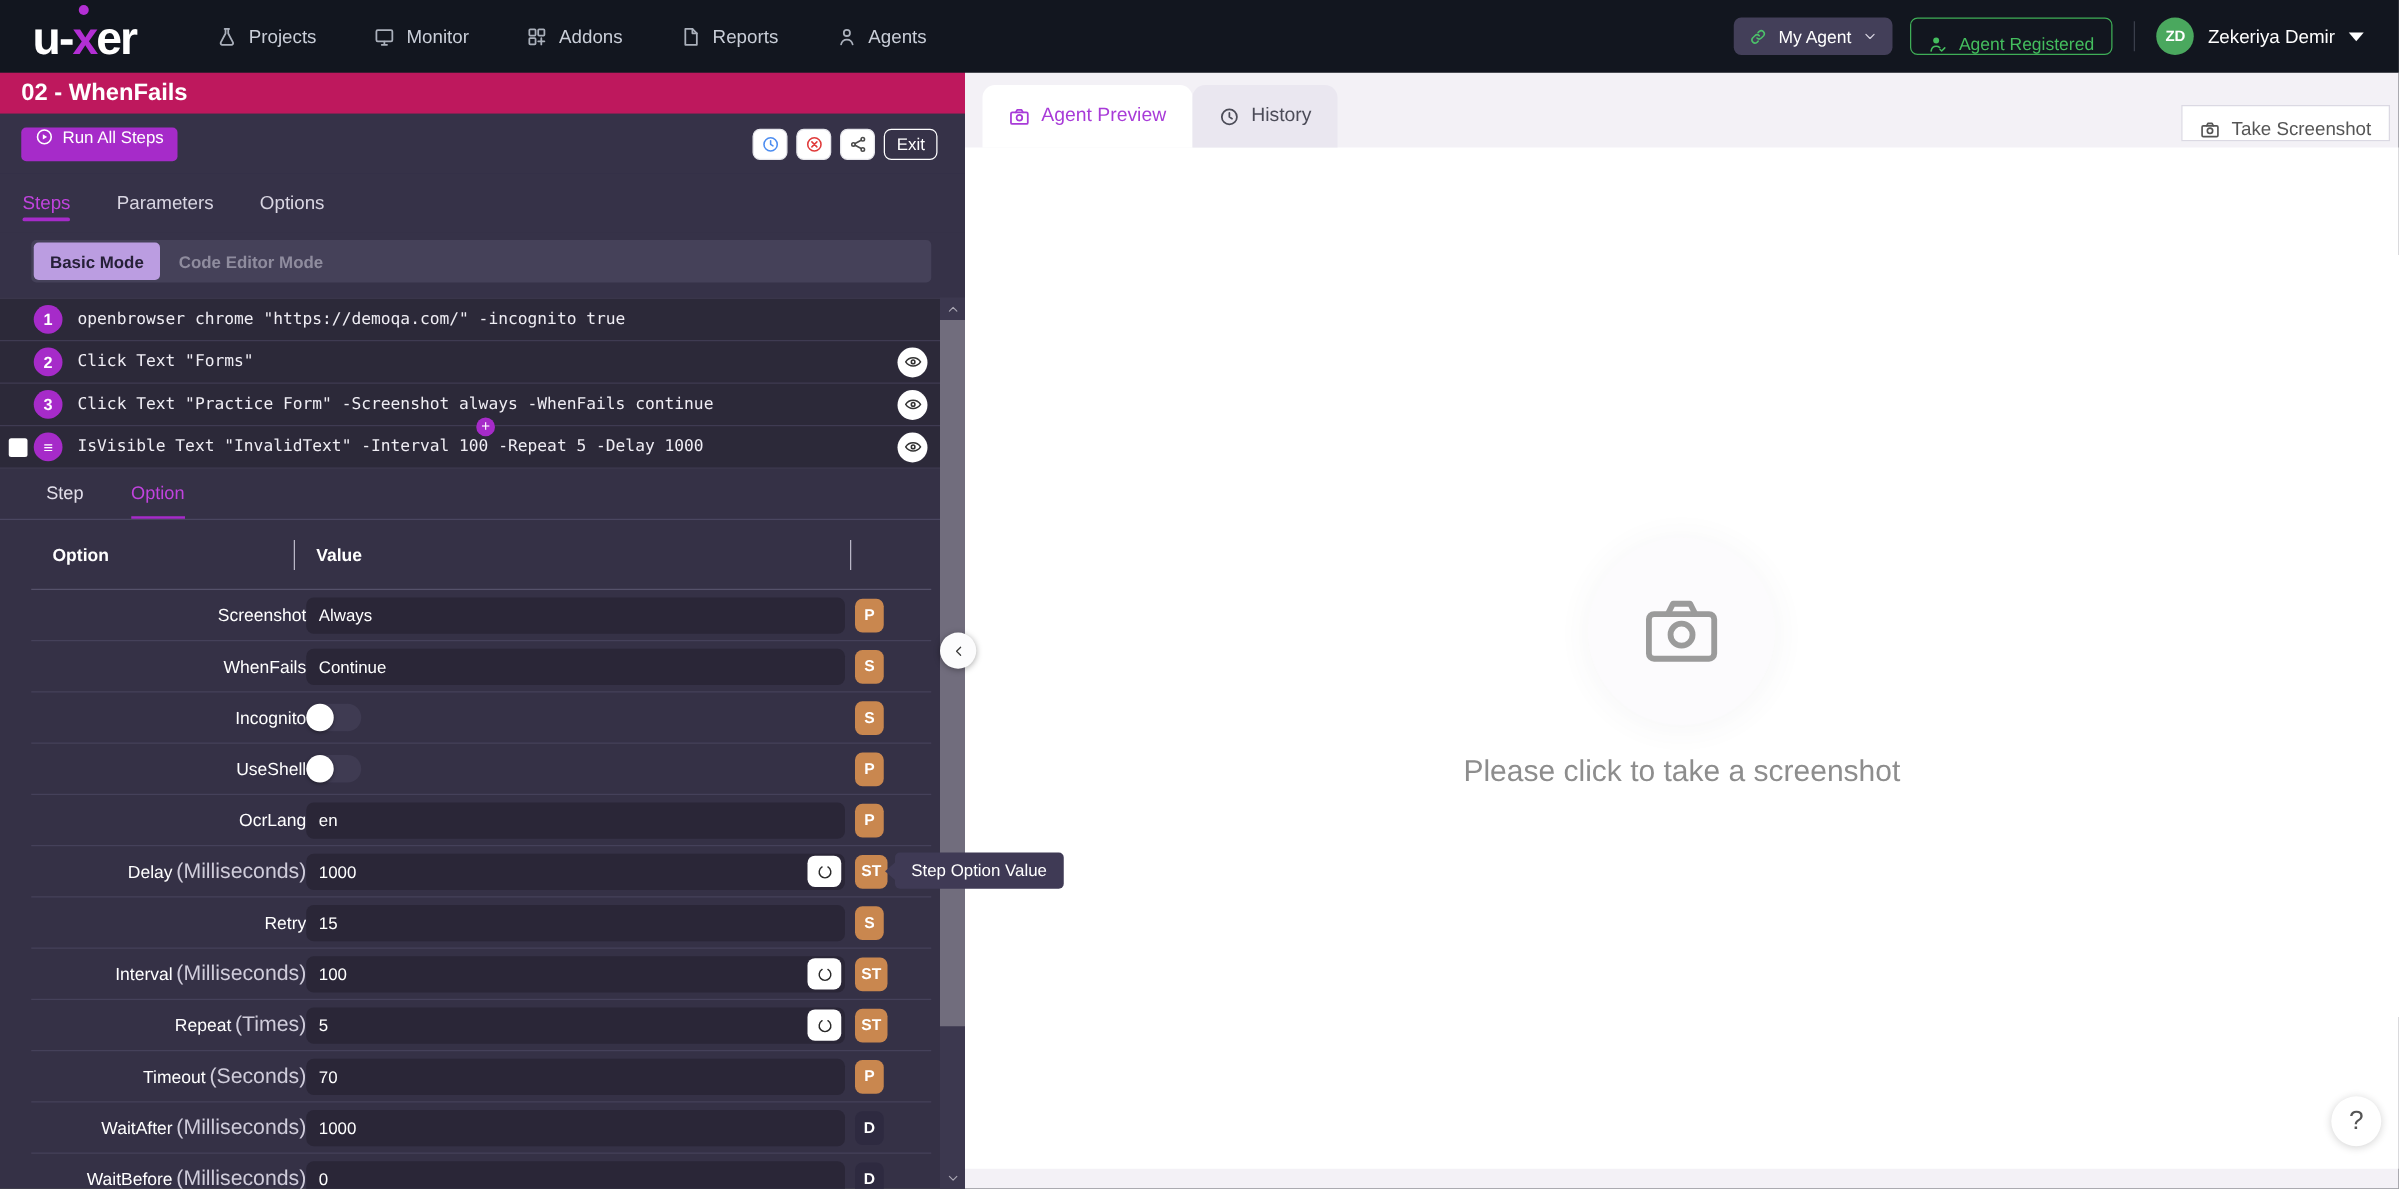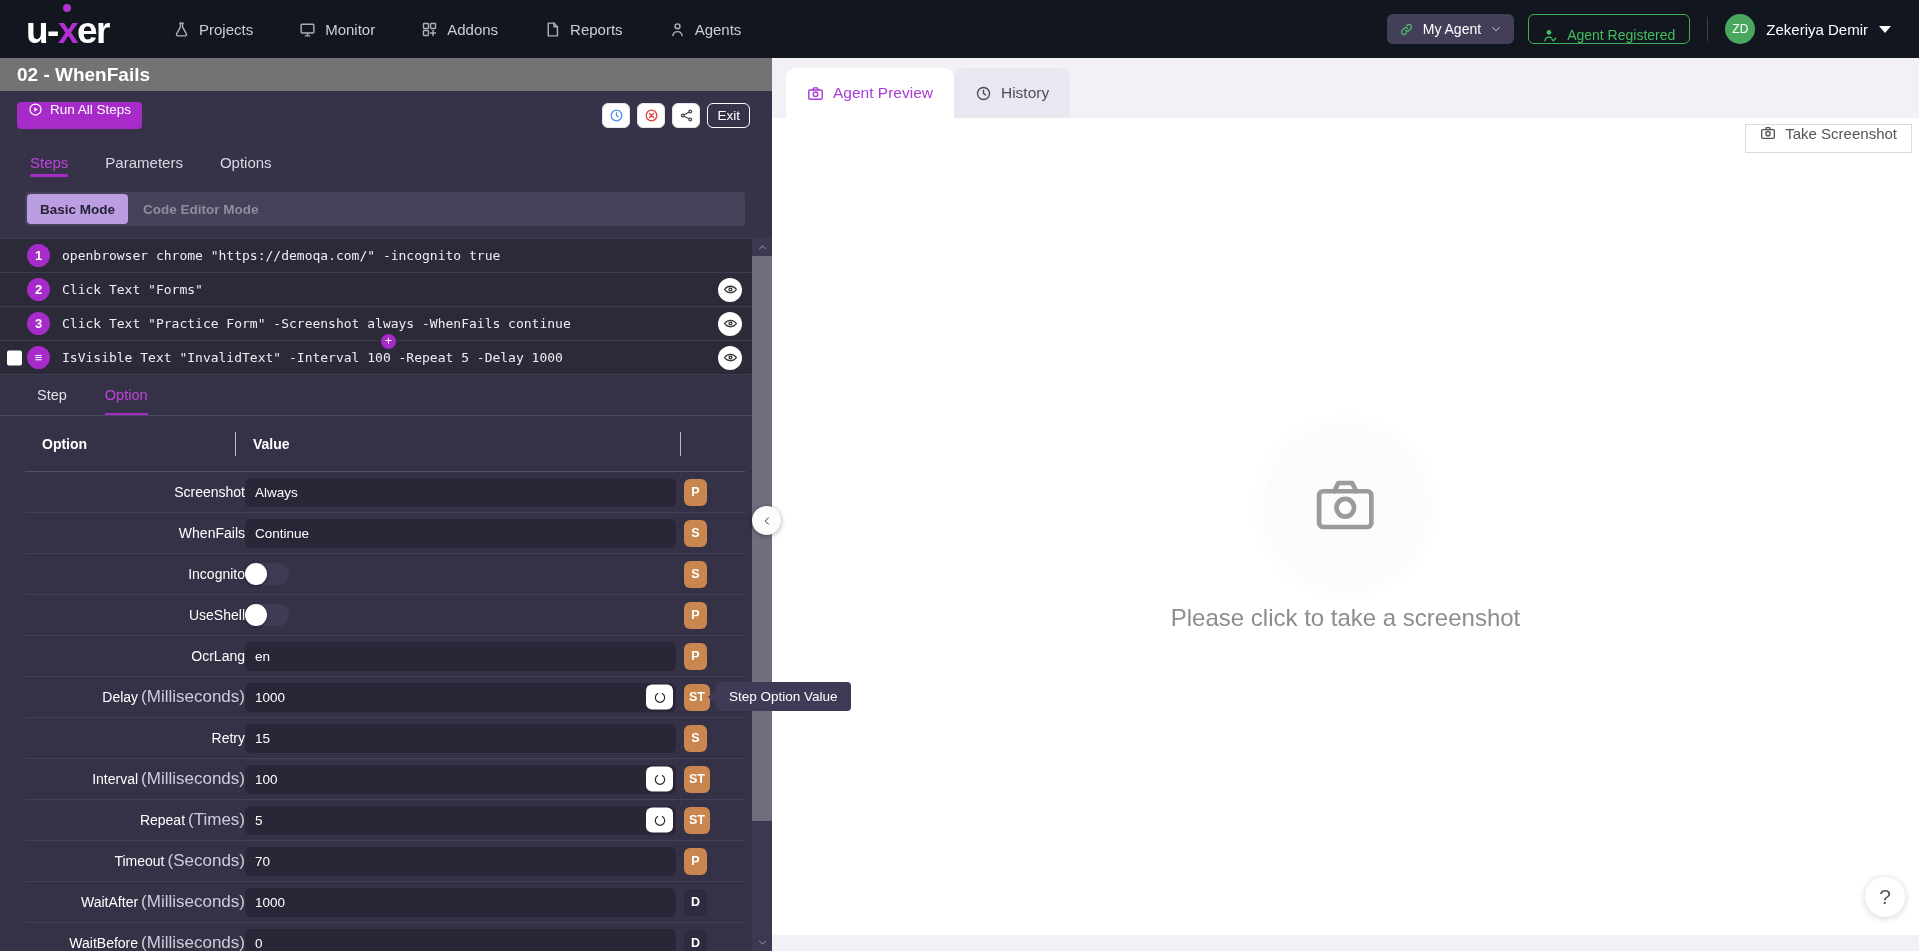--- a/index.html
+++ b/index.html
@@ -16,36 +16,36 @@
   .main-nav { display:flex; margin-left:64px; gap:46px; }
   .nav-item { display:flex; align-items:center; gap:9px; color:#c9ced8; font-size:15px; cursor:pointer; }
   .nav-item .icn { width:17px; height:17px; color:#aab0bb; }
   .nav-right { margin-left:auto; display:flex; align-items:center; margin-right:28px; }
   .agent-btn { height:30px; background:#433f59; border:none; border-radius:6px; color:#fff; font-size:14px; display:flex; align-items:center; gap:9px; padding:0 12px; cursor:pointer; }
   .agent-btn .link { width:15px; height:15px; color:#4cc06a; }
   .agent-btn .caret { width:12px; height:12px; color:#d6d3e0; }
   .registered-btn { height:30px; background:transparent; border:1px solid #3fae57; border-radius:6px; color:#44bd5e; display:flex; gap:9px; padding:0 14px; margin-left:14px; font-size:14px; align-items:flex-end; cursor:pointer; }
   .registered-btn .icn { width:15px; height:15px; }
   .nav-divider { width:1px; height:24px; background:#3a3f4b; margin:0 17px; }
-  .avatar { width:30px; height:30px; border-radius:50%; background:#4aa85e; color:#fff; font-weight:normal; font-size:12px; display:flex; align-items:center; justify-content:center; }
+  .avatar { width:30px; height:30px; border-radius:50%; background:#4aa85e; color:#fff; font-weight:bold; font-size:12px; display:flex; align-items:center; justify-content:center; }
   .user-name { color:#fff; font-size:15px; margin:0 11px; }
   .user-caret { width:0; height:0; border-left:6px solid transparent; border-right:6px solid transparent; border-top:7px solid #fff; }
 
   
   .left-panel { position:absolute; left:0; top:58px; width:772px; bottom:0; background:#353146; }
-  .lp-title-row { height:33px; background:#737373; display:flex; align-items:center; padding-left:17px; color:#fff; font-weight:bold; font-size:19px; }
+  .lp-title-row { height:33px; background:#be185d; display:flex; align-items:center; padding-left:17px; color:#fff; font-weight:bold; font-size:19px; }
   .lp-run-row { height:48px; background:#363248; display:flex; align-items:center; padding:0 22px 0 17px; }
   .btn-run { background:#a62bc9; border:none; color:#fff; border-radius:4px; height:27px; display:flex; align-items:flex-start; gap:7px; padding:0 11px; font-size:13.5px; cursor:pointer; }
   .btn-run .icn { width:15px; height:15px; }
   .run-actions { margin-left:auto; display:flex; align-items:center; }
   .icon-btn { width:28px; height:25px; background:#fff; border:1px solid #e5e5ea; border-radius:6px; display:flex; align-items:center; justify-content:center; margin-left:7px; cursor:pointer; }
   .icon-btn .icn { width:15px; height:15px; }
   .ic-blue { color:#4d8df0; } .ic-red { color:#e03a3a; } .ic-gray { color:#4a4a4a; }
   .btn-exit { height:25px; border:1px solid #fff; background:transparent; border-radius:6px; color:#fff; font-size:13.5px; padding:0 9px; margin-left:7px; cursor:pointer; }
-  .lp-tabs { height:47px; display:flex; gap:37px; padding-left:30px; align-items:center; background:#363248; }
+  .lp-tabs { height:47px; display:flex; gap:37px; padding-left:18px; align-items:center; background:#363248; }
   .lp-tab { color:#d9d6e2; font-size:15px; position:relative; height:100%; display:flex; align-items:center; cursor:pointer; }
   .lp-tab.active { color:#c143de; }
   .lp-tab.active::after { content:""; position:absolute; left:0; right:0; bottom:9px; height:3px; border-radius:2px; background:#a62bc9; }
   .mode-wrap { padding:6px 27px 12px 25px; background:#363248; }
   .mode-bar { background:#454159; border-radius:4px; height:34px; display:flex; align-items:center; padding:0 2px; }
   .mode-chip { background:#bb9de1; color:#262038; font-weight:bold; font-size:13.5px; border-radius:4px; height:30px; display:flex; align-items:center; padding:0 13px; cursor:pointer; }
   .mode-alt { color:#8f8c9e; font-weight:bold; font-size:13.5px; margin-left:15px; cursor:pointer; }
 
   .steps-list { position:relative; background:#2c2939; border-top:1px solid #3f3b52; }
   .step-row { height:34px; display:flex; align-items:center; border-bottom:1px solid #3f3b52; position:relative; padding-left:27px; }
@@ -95,21 +95,21 @@
   .tt-arrow { width:0; height:0; border-top:7px solid transparent; border-bottom:7px solid transparent; border-right:8px solid #3f3a55; }
   .tt-box { background:#3f3a55; color:#fff; font-size:13.5px; height:29px; display:flex; align-items:center; padding:0 13px; border-radius:4px; white-space:nowrap; }
 
   
   .right-panel { position:absolute; left:772px; top:58px; right:0; bottom:0; background:#f3f1f6; }
   .rp-tabs { position:absolute; top:10px; left:14px; display:flex; z-index:2; }
   .rp-tab { height:50px; display:flex; align-items:center; gap:9px; padding:0 21px; font-size:15.5px; border-radius:10px 10px 0 0; cursor:pointer; }
   .rp-tab .icn { width:17px; height:17px; }
   .rp-tab.active { background:#fff; color:#a83bd8; }
   .rp-tab.inactive { background:#eae7f0; color:#4c4c58; }
-  .btn-shot { position:absolute; top:26px; right:7px; height:29px; background:#fff; border:1px solid #dbd9e3; border-radius:0; display:flex; gap:9px; padding:0 14px; color:#555; font-size:15px; align-items:flex-start; z-index:3; cursor:pointer;margin-top:40px; }
+  .btn-shot { position:absolute; top:26px; right:7px; height:29px; background:#fff; border:1px solid #dbd9e3; border-radius:0; display:flex; gap:9px; padding:0 14px; color:#555; font-size:15px; align-items:flex-end; z-index:3; cursor:pointer; }
   .btn-shot .icn { width:16px; height:16px; }
   .rp-content { position:absolute; top:60px; left:0; right:0; bottom:16px; background:#fff; }
   .ph { position:absolute; left:50%; top:312px; transform:translateX(-50%); display:flex; flex-direction:column; align-items:center; }
   .ph-circle { width:150px; height:150px; border-radius:50%; background:#fcfbfd; box-shadow:0 2px 26px rgba(80,80,110,.06); display:flex; align-items:center; justify-content:center; cursor:pointer; }
   .ph-circle svg { width:78px; height:66px; color:#9b9b9b; }
   .ph-text { margin-top:24px; font-size:24px; color:#8d8d8d; }
   .help-btn { position:absolute; right:14px; bottom:18px; width:40px; height:40px; border-radius:50%; background:#fff; box-shadow:0 1px 7px rgba(0,0,0,.18); color:#555; font-size:21px; display:flex; align-items:center; justify-content:center; cursor:pointer; }
 </style>
 </head>
 <body>

